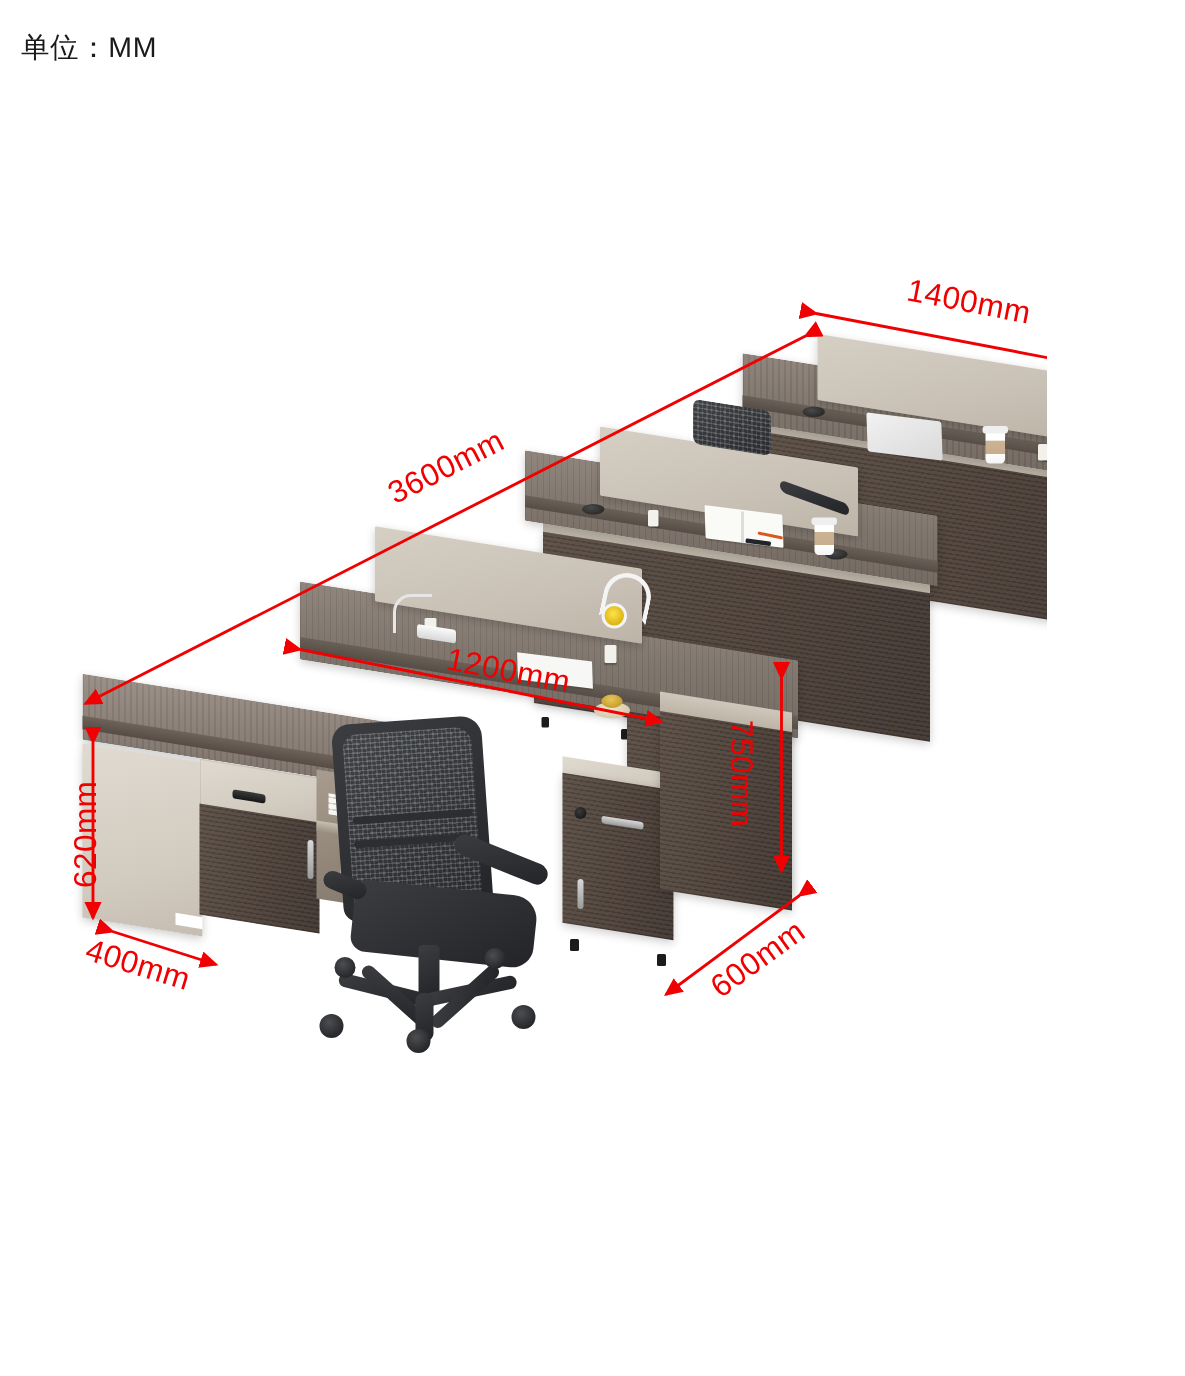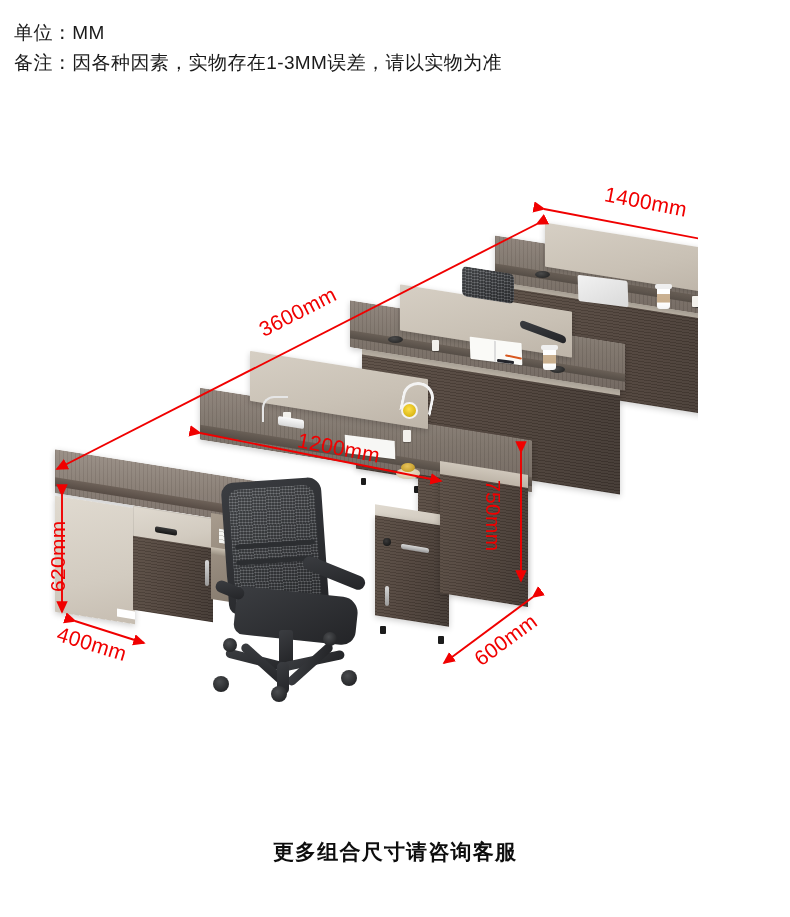--- a/index.html
+++ b/index.html
@@ -85,21 +85,20 @@
   .plastic{background:linear-gradient(150deg,#3b3d41,#232427);}
   .caster{background:radial-gradient(circle at 40% 35%,#4b4d50,#17181a);border-radius:50%;}
 </style>
 </head>
 <body>
 
 <div id="page">
 
   <div class="notes">
     <div class="note-line">单位：MM</div>
-    <div class="note-line">备注：因各种因素，实物存在1-3MM误差，请以实物为准</div>
   </div>
 
   <div id="scene">
 
     <div class="pc" style="left:495px;top:115px;width:280px;height:120px;">
 
       <div class="pc dark-wood-v shadow" style="left:12px;top:42px;width:256px;height:96px;transform:skewY(9deg);"></div>
       <div class="pc edge-band" style="left:12px;top:30px;width:256px;height:13px;transform:skewY(9deg);"></div>
 
       <div class="pc top-wood shadow" style="left:0px;top:-8px;width:272px;height:46px;transform:skewY(9deg);border-radius:1px;"></div>
@@ -282,15 +281,14 @@
 
     <div class="dim-label" style="left:505px;top:480px;transform:rotate(90deg);transform-origin:left top;">750mm</div>
 
     <div class="dim-label" style="left:470px;top:628px;transform:rotate(-36deg);">600mm</div>
 
     <div class="dim-label" style="left:46px;top:592px;transform:rotate(-90deg);transform-origin:left top;">620mm</div>
 
     <div class="dim-label" style="left:56px;top:632px;transform:rotate(17deg);">400mm</div>
   </div>
 
-  <div class="caption-2">更多组合尺寸请咨询客服</div>
 
 </div>
 
 </body></html>

